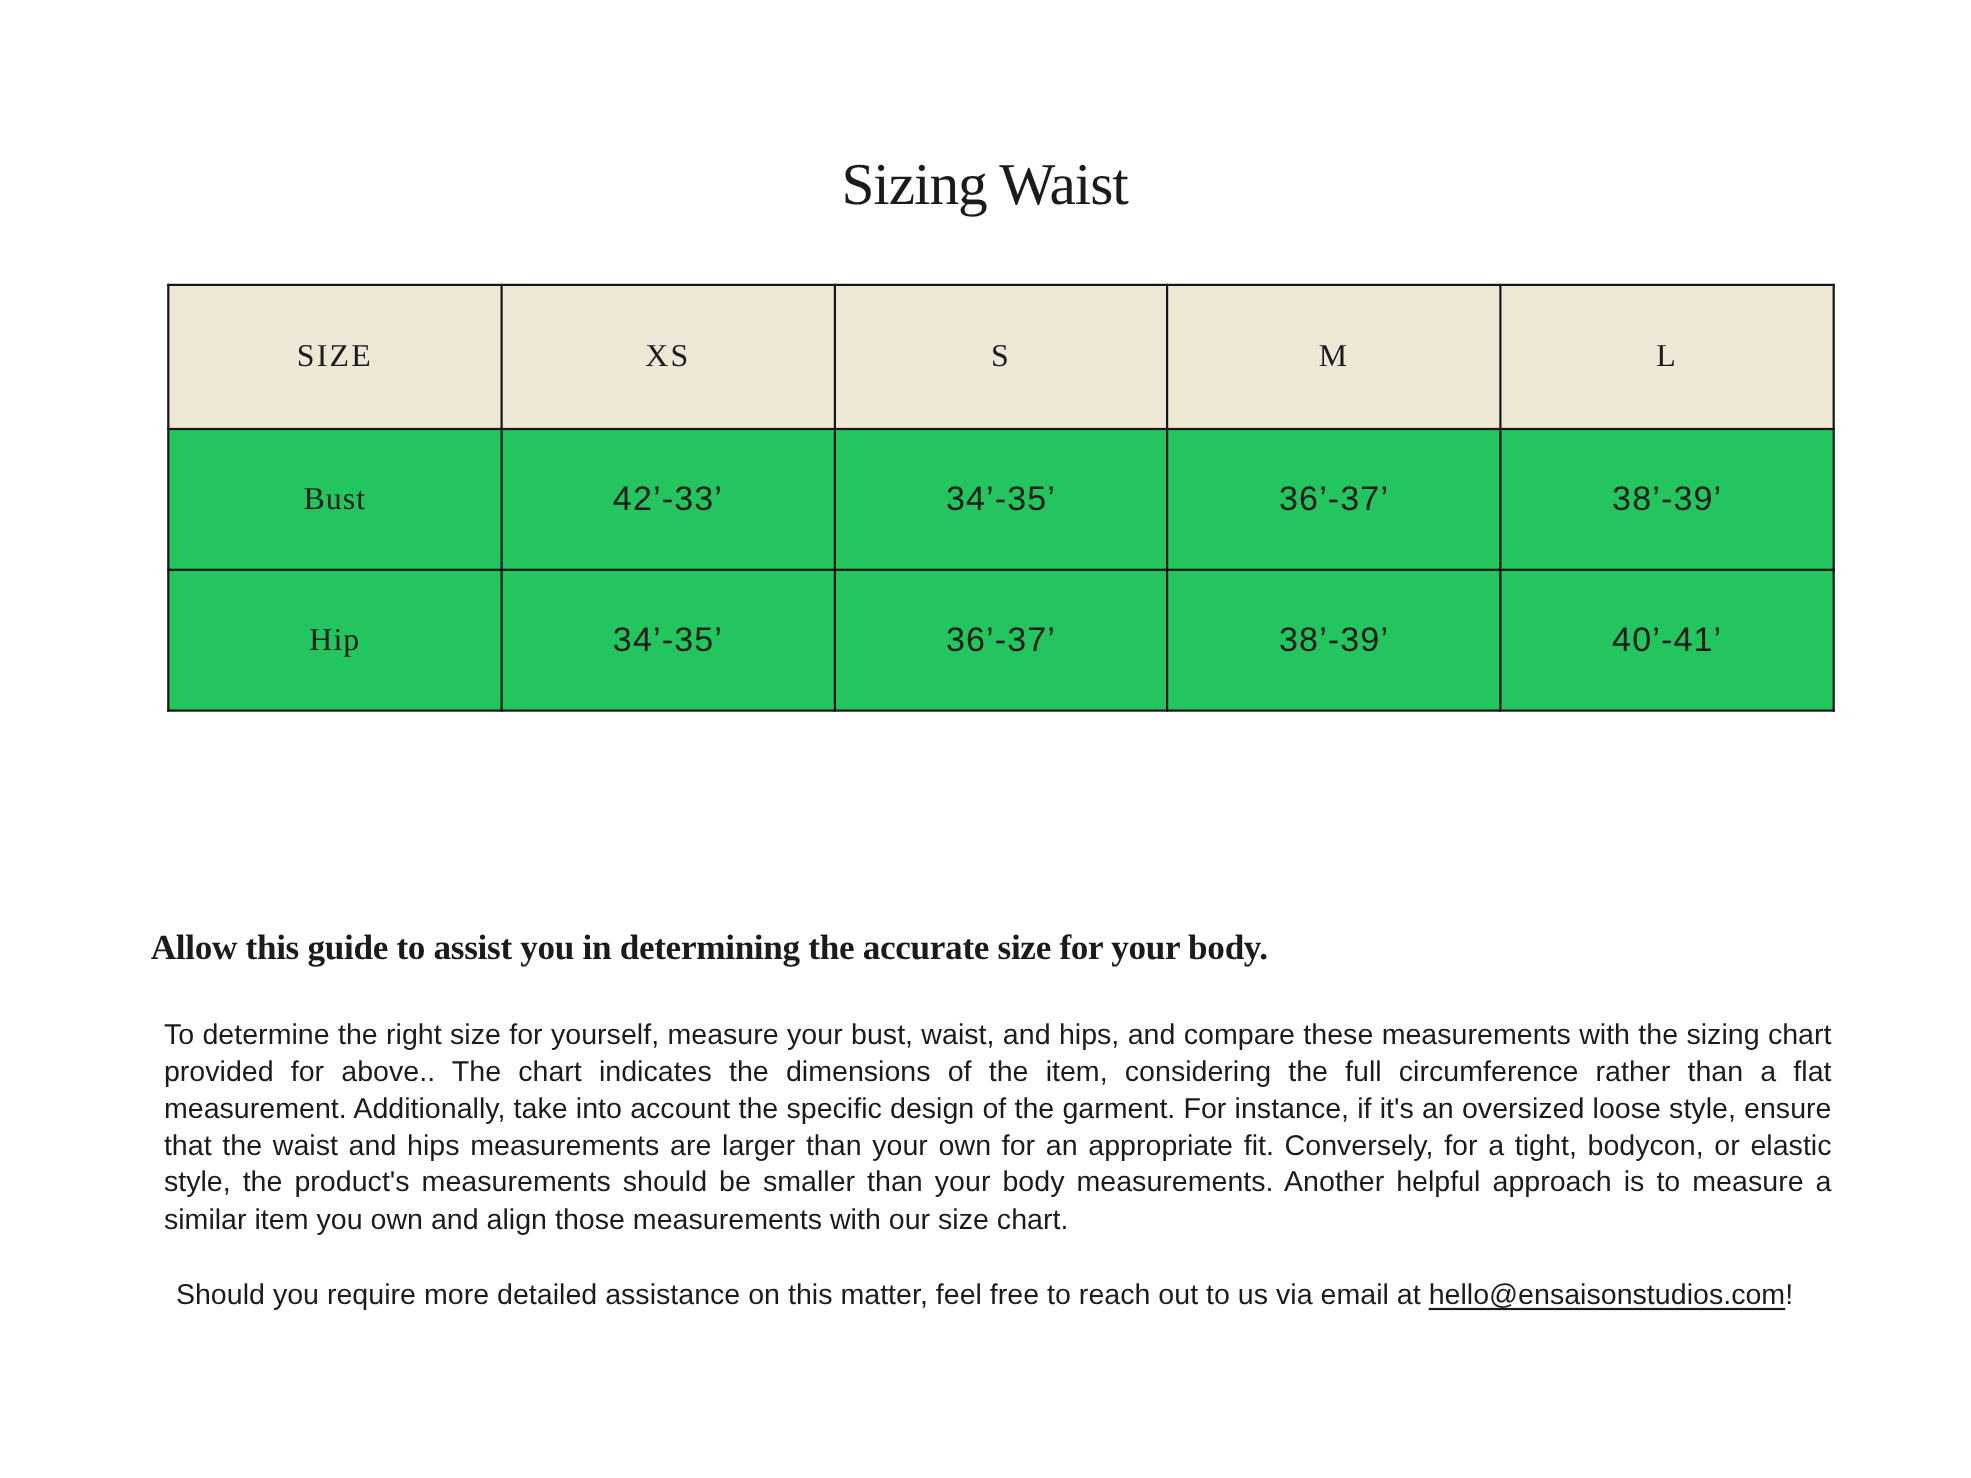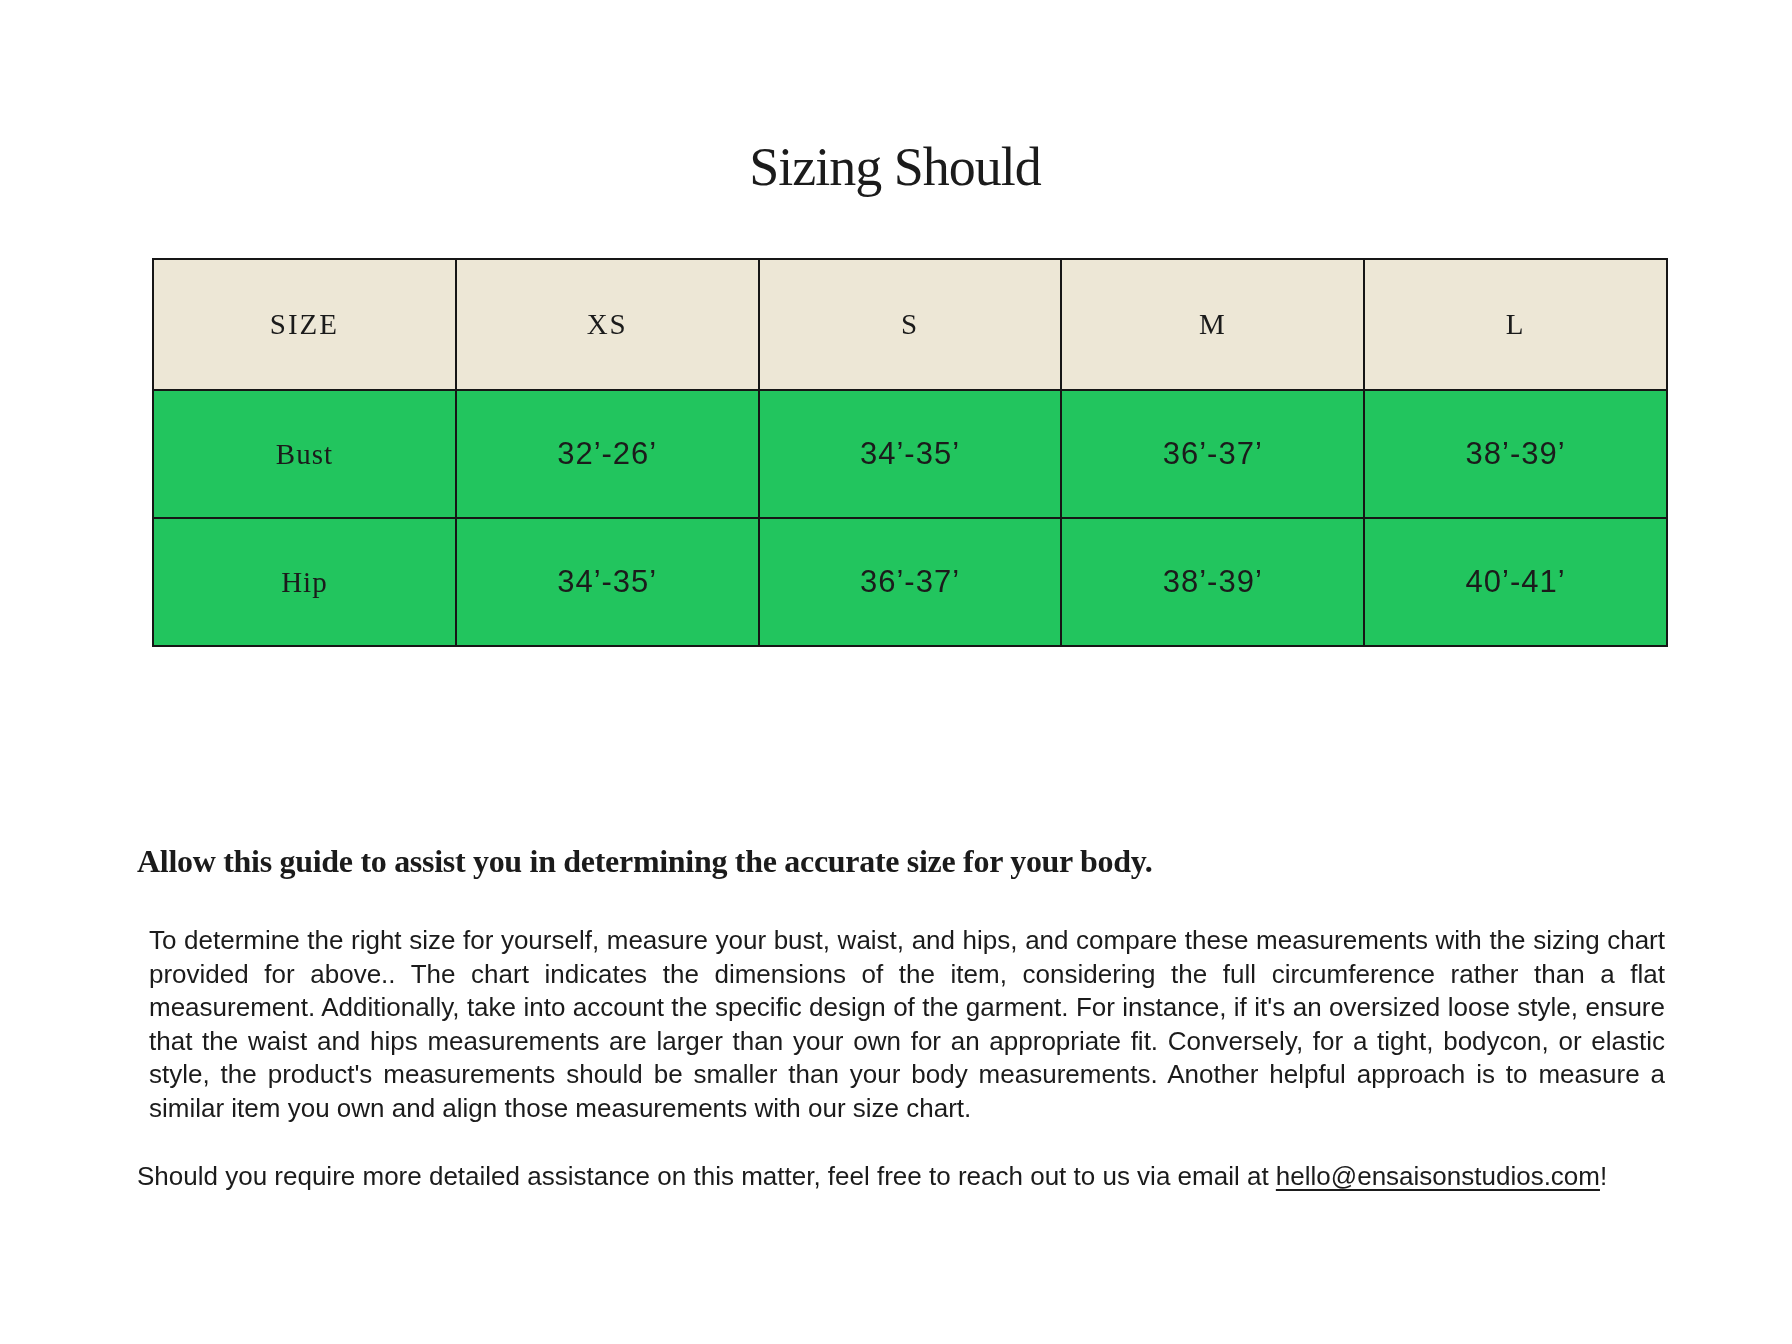--- a/index.html
+++ b/index.html
@@ -93,49 +93,50 @@
     color:var(--ink);
   }
   .contact{
     position:absolute;
     top:1160px;
     left:0;
     width:1516px;
     font-size:26px;
     line-height:33.5px;
     color:var(--ink);
+    text-align:center;
   }
   .email-link{
     color:var(--ink);
     text-decoration:underline;
     text-underline-offset:4px;
     cursor:pointer;
   }
 </style>
 </head>
 <body>
 
 <div class="page">
 
-  <h1 class="title">Sizing Should</h1>
+  <h1 class="title">Sizing Waist</h1>
 
   <table class="size-table">
     <thead>
       <tr>
         <th>SIZE</th>
         <th>XS</th>
         <th>S</th>
         <th>M</th>
         <th>L</th>
       </tr>
     </thead>
     <tbody>
       <tr>
         <td class="row-label">Bust</td>
-        <td class="cell-value">32’-26’</td>
+        <td class="cell-value">42’-33’</td>
         <td class="cell-value">34’-35’</td>
         <td class="cell-value">36’-37’</td>
         <td class="cell-value">38’-39’</td>
       </tr>
       <tr>
         <td class="row-label">Hip</td>
         <td class="cell-value">34’-35’</td>
         <td class="cell-value">36’-37’</td>
         <td class="cell-value">38’-39’</td>
         <td class="cell-value">40’-41’</td>

